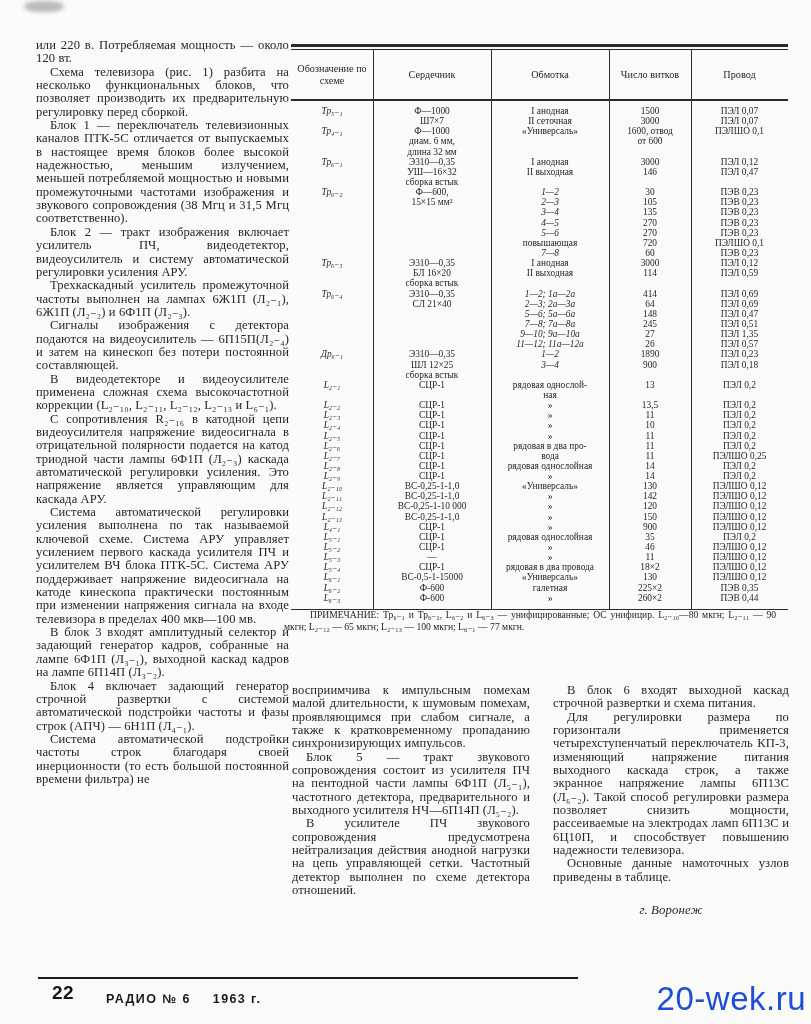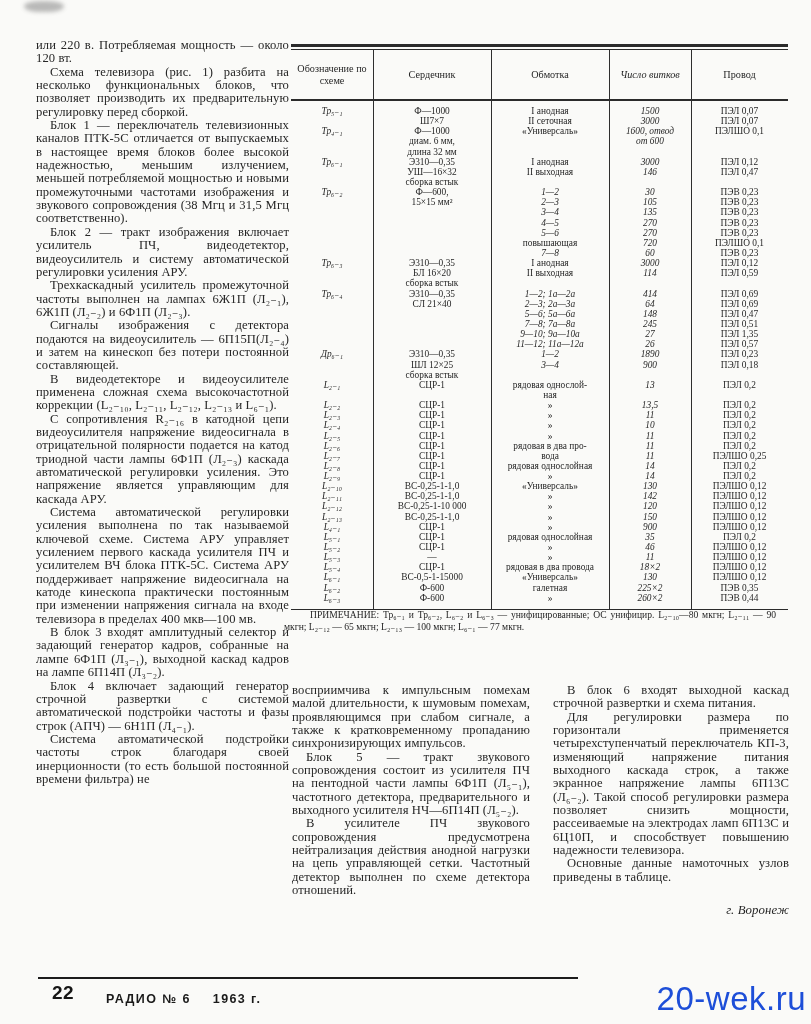--- a/index.html
+++ b/index.html
@@ -10,32 +10,32 @@
   }
   .smudge{position:absolute;left:24px;top:1px;width:40px;height:11px;background:#6b6b6b;
           opacity:.45;border-radius:50%/60%;filter:blur(2px);}
   
   .col{position:absolute;text-align:justify;font-size:12.6px;line-height:13.35px;letter-spacing:.1px;}
   #left-col{left:36px;top:39px;width:253px;}
   #mid-col{left:292px;top:684px;width:238px;}
   #right-col{left:553px;top:684px;width:236px;}
   .para{margin:0;}
   .para.ind{text-indent:14px;}
-  .signature{margin-top:20px;font-style:italic;font-size:12.8px;text-align:right;}
+  .signature{margin-top:20px;font-style:italic;font-size:12.8px;text-align:center;}
   
   #tbl{position:absolute;left:291px;top:44px;width:497px;}
   .rule-double{height:2px;border-top:3px solid #2b2b2b;border-bottom:1px solid #2b2b2b;}
   #tbl-inner{position:relative;border-bottom:1.2px solid #2b2b2b;}
   #tbl-head{display:flex;height:49px;align-items:stretch;border-bottom:2px solid #2b2b2b;}
   .th{flex:none;display:flex;align-items:center;justify-content:center;text-align:center;
       font-size:10.2px;line-height:11.6px;}
   #tbl-body{padding:5px 0 6px;}
   .trow{display:flex;height:10.15px;}
   .tc{flex:none;text-align:center;font-size:9.4px;line-height:10.15px;white-space:nowrap;}
-  .c0{width:82px;}.c1{width:118px;}.c2{width:118px;}.c3{width:82px;font-style:italic;}.c4{width:97px;}
+  .c0{width:82px;}.c1{width:118px;}.c2{width:118px;}.c3{width:82px;}.c4{width:97px;}
   .lab{font-style:italic;}
   .it{font-style:italic;}
   .vline{position:absolute;top:0;bottom:0;width:1px;background:#2e2e2e;}
   #tbl-note{position:absolute;left:284px;top:599px;width:492px;
             font-size:9.6px;line-height:12.2px;text-align:justify;text-indent:26px;}
   
   .footer-rule{position:absolute;left:38px;top:977px;width:540px;border-top:2.4px solid #1c1c1c;}
   #page-num{position:absolute;left:52px;top:982px;font-family:"Liberation Sans","DejaVu Sans",sans-serif;
             font-weight:bold;font-size:19px;letter-spacing:.5px;color:#161616;}
   #journal-line{position:absolute;left:106px;top:992px;font-family:"Liberation Sans","DejaVu Sans",sans-serif;

